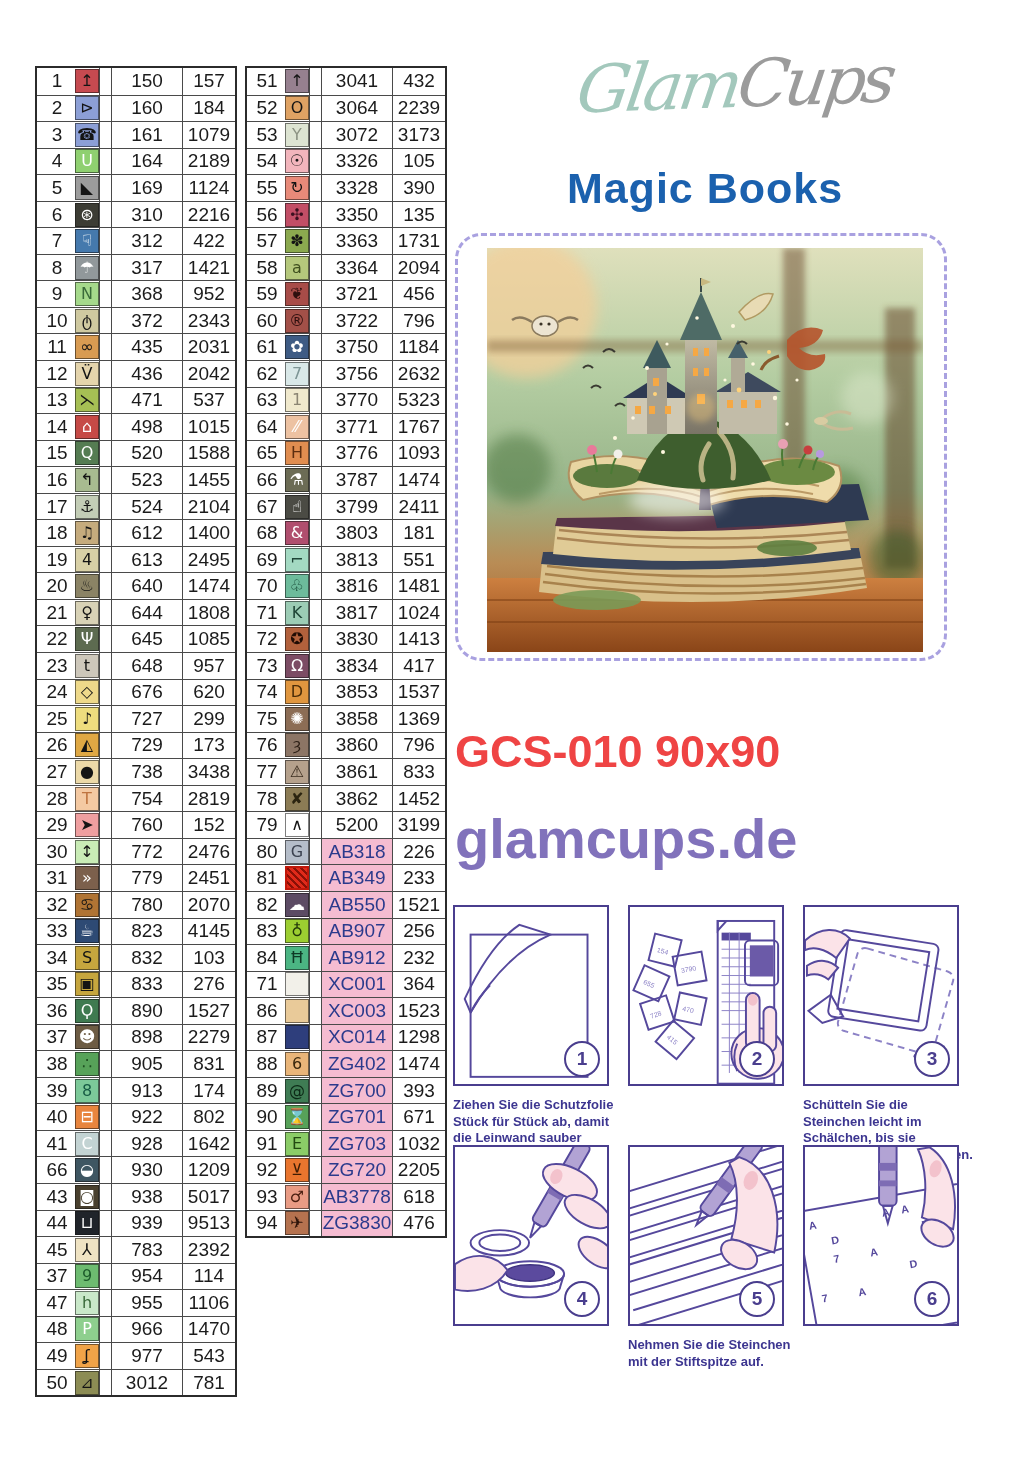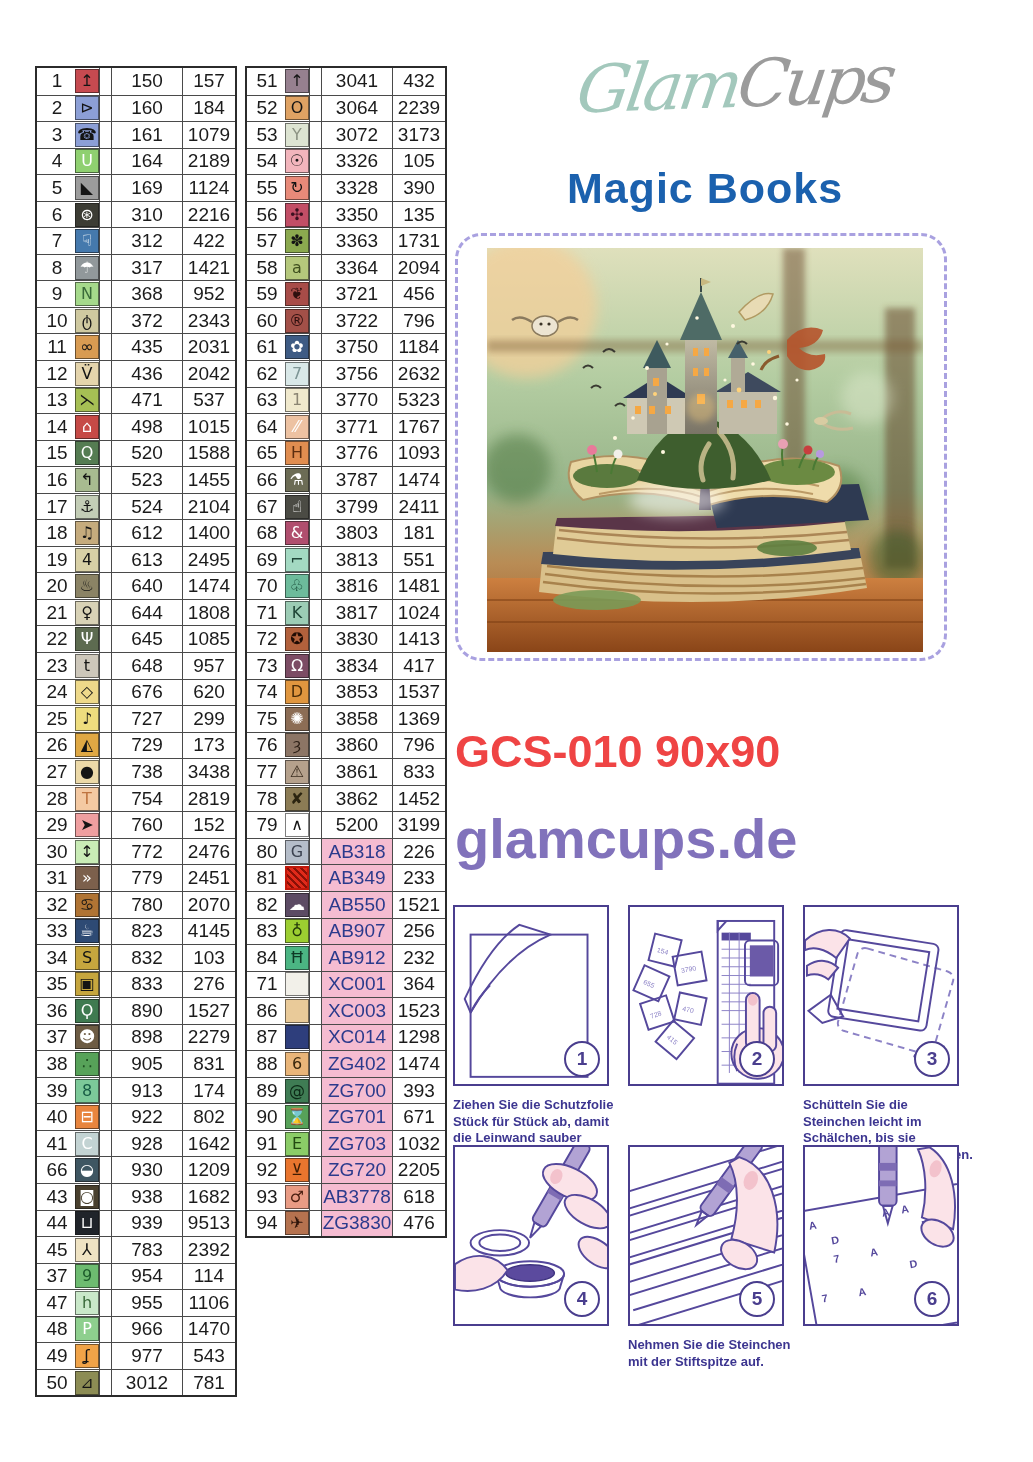--- a/index.html
+++ b/index.html
@@ -443,21 +443,21 @@
         <div class="c-code">930</div>
         <div class="c-count">1209</div>
       </div>
       <div class="lrow">
         <div class="c-num">
           <div class="num">43</div>
           <div class="swatch" style="background: rgb(73, 64, 46); color: rgb(255, 255, 255);">◙</div>
         </div>
         <div class="c-sep"></div>
         <div class="c-code">938</div>
-        <div class="c-count">1682</div>
+        <div class="c-count">5017</div>
       </div>
       <div class="lrow">
         <div class="c-num">
           <div class="num">44</div>
           <div class="swatch" style="background: rgb(32, 36, 42); color: rgb(255, 255, 255);">⊔</div>
         </div>
         <div class="c-sep"></div>
         <div class="c-code">939</div>
         <div class="c-count">9513</div>
       </div>

